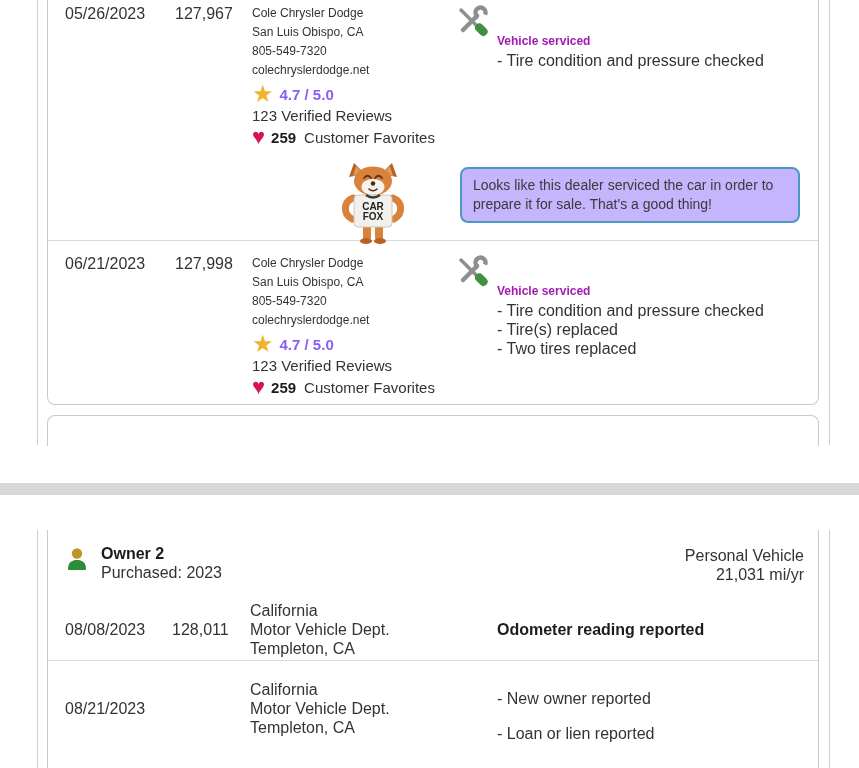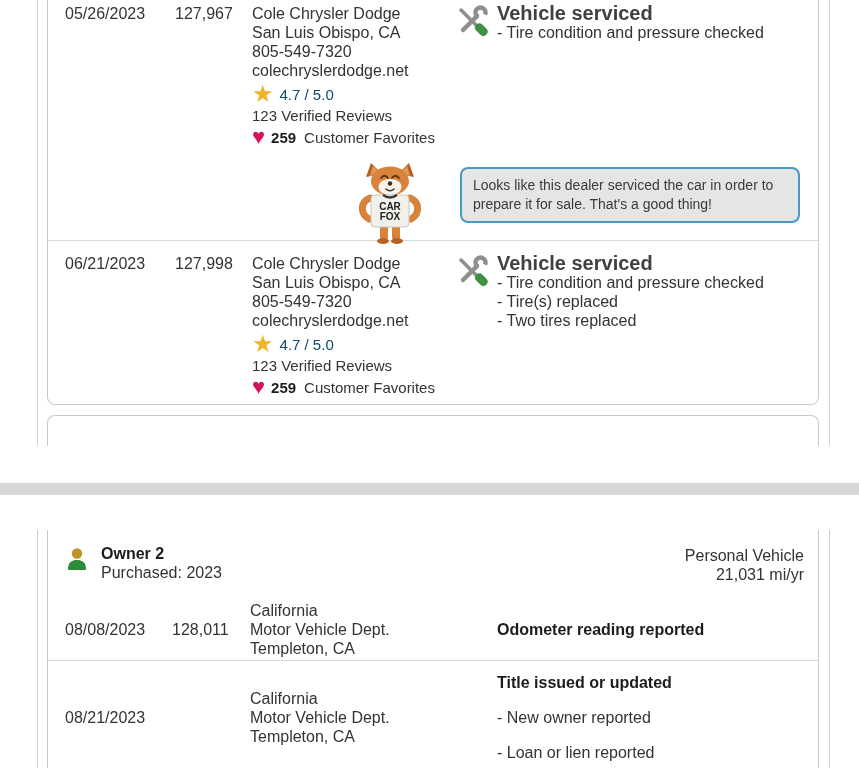--- a/index.html
+++ b/index.html
@@ -12,38 +12,38 @@
 
   
   #service-card { top:-16px; height:421px; border-radius:0 0 8px 8px; border-top:none; }
   .svc-row { position:relative; display:flex; align-items:flex-start; padding:20px 12px 0 17px; }
   #svc-row-0 { height:257px; border-bottom:1px solid #d9d9d9; }
   #svc-row-1 { padding-top:13px; }
   .col-date   { width:110px; font-size:16px; line-height:19px; }
   .col-mileage{ width:77px;  font-size:16px; line-height:19px; }
   .col-dealer { width:203px; font-size:16px; line-height:19px; }
   .col-details{ flex:1; display:flex; align-items:flex-start; }
-  .dealer-line { font-size:16px; line-height:19px; }
+  .dealer-line { font-size:12px; line-height:19px; }
   .rating-row { display:flex; align-items:center; margin-top:2px; height:24px; }
   .star-icon { color:#f0b42c; font-size:24px; line-height:22px; margin-right:6px; }
-  .rating-val { font-weight:400; color:#0c4a6e; font-size:15px; }
+  .rating-val { font-weight:700; color:#8b5cf6; font-size:15px; }
   .reviews-line { font-size:15px; line-height:20px; }
   .fav-row { display:flex; align-items:center; height:22px; }
   .heart-icon { color:#d5135a; font-size:22px; line-height:20px; margin-right:6px; }
   .fav-count { font-weight:700; color:#1c1c1c; font-size:15px; margin-right:8px; }
   .fav-label { font-size:15px; }
   .tools-icon-box { width:34px; margin-right:8px; flex:0 0 auto; }
-  .event-title { font-size:20px; line-height:19px; font-weight:700; color:#404040; }
+  .event-title { font-size:12px; line-height:19px; font-weight:700; color:#a21caf;margin-top:28px; }
   .event-detail { font-size:16px; line-height:19px; }
 
   
-  #fox-wrap { position:absolute; left:309px; top:178px; width:66px; height:82px; }
+  #fox-wrap { position:absolute; left:292px; top:178px; width:66px; height:82px; }
   #speech-bubble { position:absolute; left:412px; top:183px; width:340px;
     border:2px solid #4a99c4; border-radius:8px; padding:7px 11px;
-    font-size:14px; line-height:19px; color:#3a3a3a; background:#e5e5e5; }
+    font-size:14px; line-height:19px; color:#3a3a3a; background:#c4b5fd; }
 
   
   #next-card { top:415px; height:31px; border-bottom:none; border-radius:8px 8px 0 0; }
   #page-separator { position:absolute; left:0; top:483px; width:859px; height:12px; background:#d8d8d8; }
 
   
   #owner-card { top:530px; height:239px; border-top:none; border-bottom:none; border-radius:0; }
   #owner-header { position:relative; height:49px; padding:6px 14px 0 17px; display:flex; justify-content:space-between;margin-top:8px; }
   #owner-id { display:flex; }
   .person-icon-box { width:22px; margin:3px 13px 0 1px; }
@@ -214,20 +214,19 @@
 
     <div id="owner-row-1" class="tbl-row">
       <div class="c-date">08/21/2023</div>
       <div class="c-mileage"></div>
       <div class="c-source">
         <div>California</div>
         <div>Motor Vehicle Dept.</div>
         <div>Templeton, CA</div>
       </div>
       <div class="c-comments">
-        <div class="comment-title">Title issued or updated</div>
         <div class="comment-detail">- New owner reported</div>
         <div class="comment-detail">- Loan or lien reported</div>
       </div>
     </div>
   </div>
 
 </div>
 
 </body></html>

